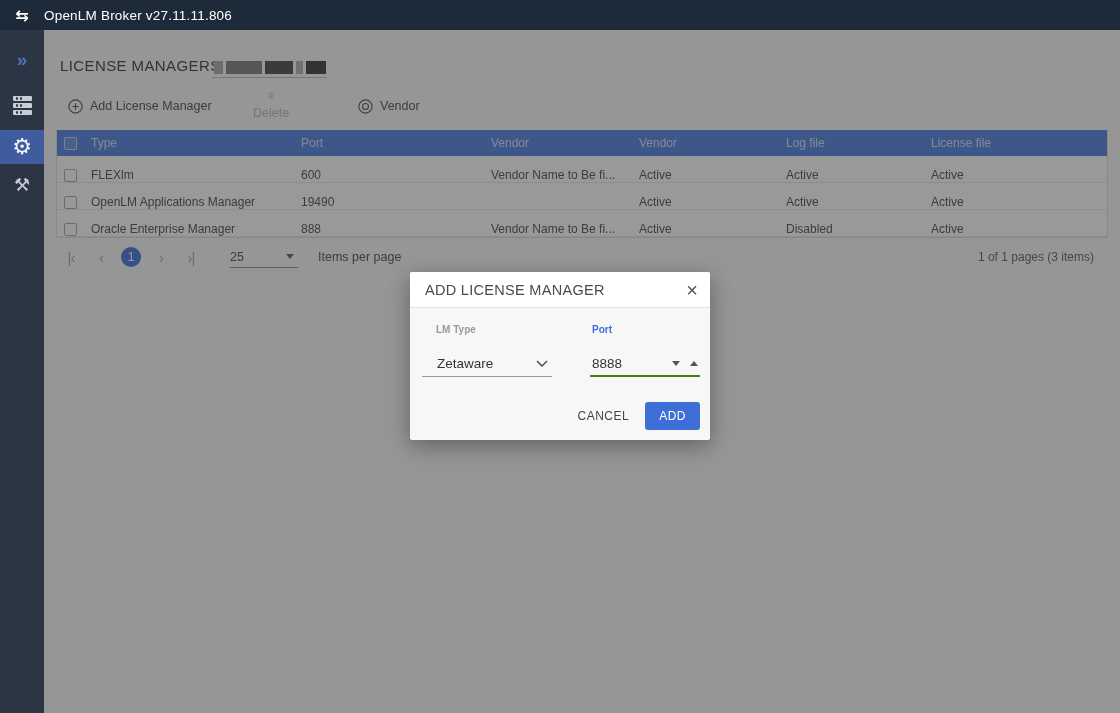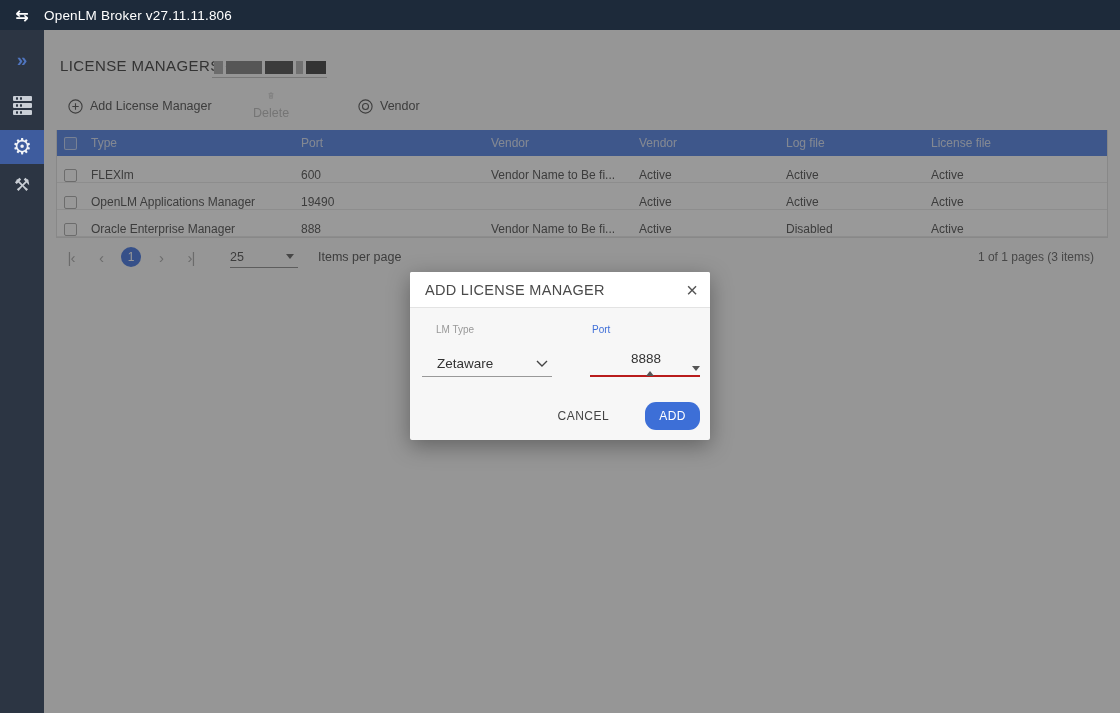--- a/index.html
+++ b/index.html
@@ -85,37 +85,37 @@
     background:rgba(0,0,0,0.4); z-index:5; }
   .dialog { position:absolute; left:366px; top:242px; width:300px; height:168px; z-index:10;
     background:#f7f7f7; border-radius:2px; box-shadow:0 6px 22px rgba(0,0,0,.35);
     display:flex; flex-direction:column; }
   .dlg-head { height:36px; background:#fff; border-bottom:1px solid #e3e3e3; border-radius:2px 2px 0 0;
     display:flex; align-items:center; padding:0 12px 0 15px; }
   .dlg-title { font-size:14.5px; color:#4a4a4a; letter-spacing:.3px; }
   .dlg-close { margin-left:auto; font-size:20px; color:#555; line-height:1; cursor:pointer; }
   .dlg-body { position:relative; flex:1; }
   .field { position:absolute; top:16px; }
-  .field .flabel { font-size:10px; color:#999; padding-left:14px; }
+  .field .flabel { font-size:10px; color:#999; padding-left:14px;font-weight:bold; }
   .field.port .flabel { padding-left:2px; color:#3f6fd8; }
   .fval { display:flex; align-items:center; height:26px; font-size:13.5px; color:#333;margin-top:16px; }
   .field.lmtype { left:12px; width:130px; }
   .field.lmtype .fval { border-bottom:1px solid #999; padding-left:15px; }
   .field.port { left:180px; width:110px; }
-  .field.port .fval { border-bottom:2px solid #b91c1c; padding-left:2px;flex-direction:column; }
+  .field.port .fval { border-bottom:2px solid #4d7c0f; padding-left:2px; }
   .chevron-thin { margin-left:auto; margin-right:4px; }
   .caret-down { width:0; height:0; border-left:4px solid transparent; border-right:4px solid transparent;
     border-top:5px solid #555; margin-left:auto; }
   .caret-up { width:0; height:0; border-left:4px solid transparent; border-right:4px solid transparent;
     border-bottom:5px solid #555; margin-left:10px; margin-right:2px; }
   .dlg-foot { position:absolute; bottom:9px; right:10px; display:flex; align-items:center; gap:10px; }
   .btn-cancel { background:none; border:none; font-size:12px; color:#444; letter-spacing:.5px;
     padding:8px 6px; cursor:pointer; font-family:inherit; }
   .btn-add { background:#3d6fd7; border:none; color:#fff; font-size:12px; letter-spacing:.5px;
-    padding:7px 14px; border-radius:11px; cursor:pointer; font-family:inherit;margin-left:20px; }
+    padding:7px 14px; border-radius:3px; cursor:pointer; font-family:inherit; }
 </style>
 </head>
 <body>
 
 <div id="app">
 
   <div class="topbar">
     <span class="logo">⇆</span>
     <span class="topbar-title">OpenLM Broker v27.11.11.806</span>
   </div>

